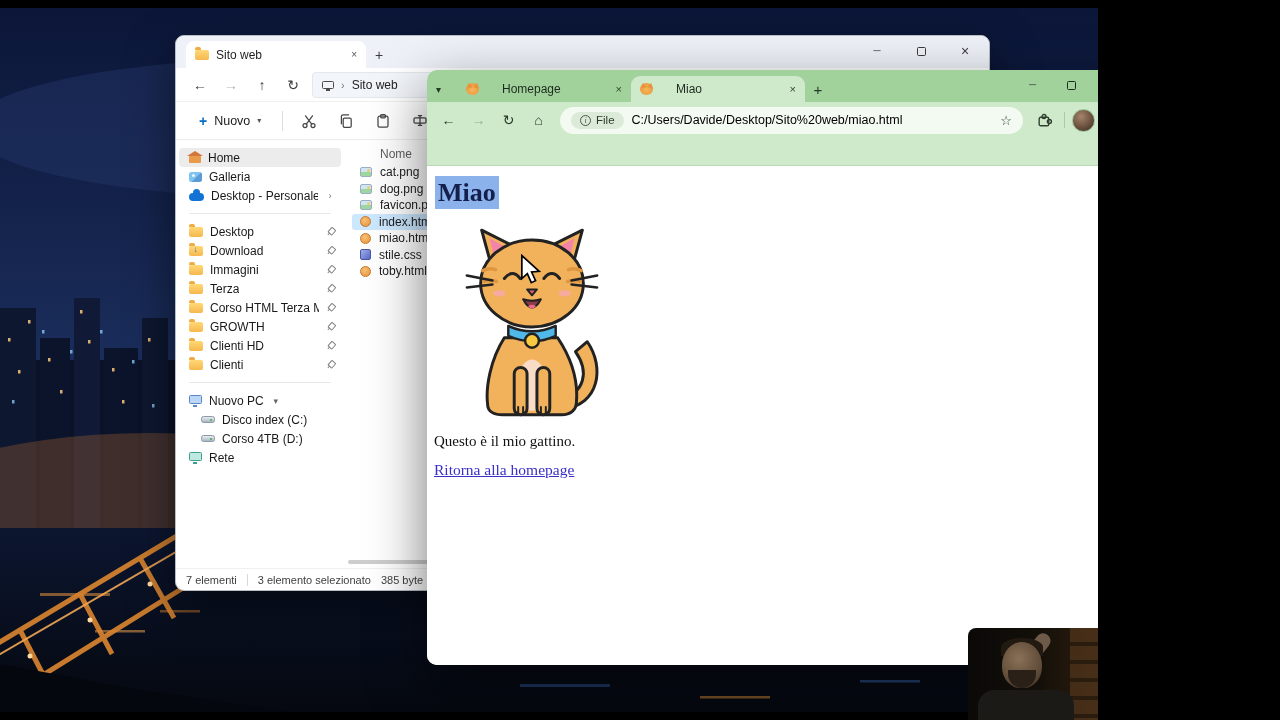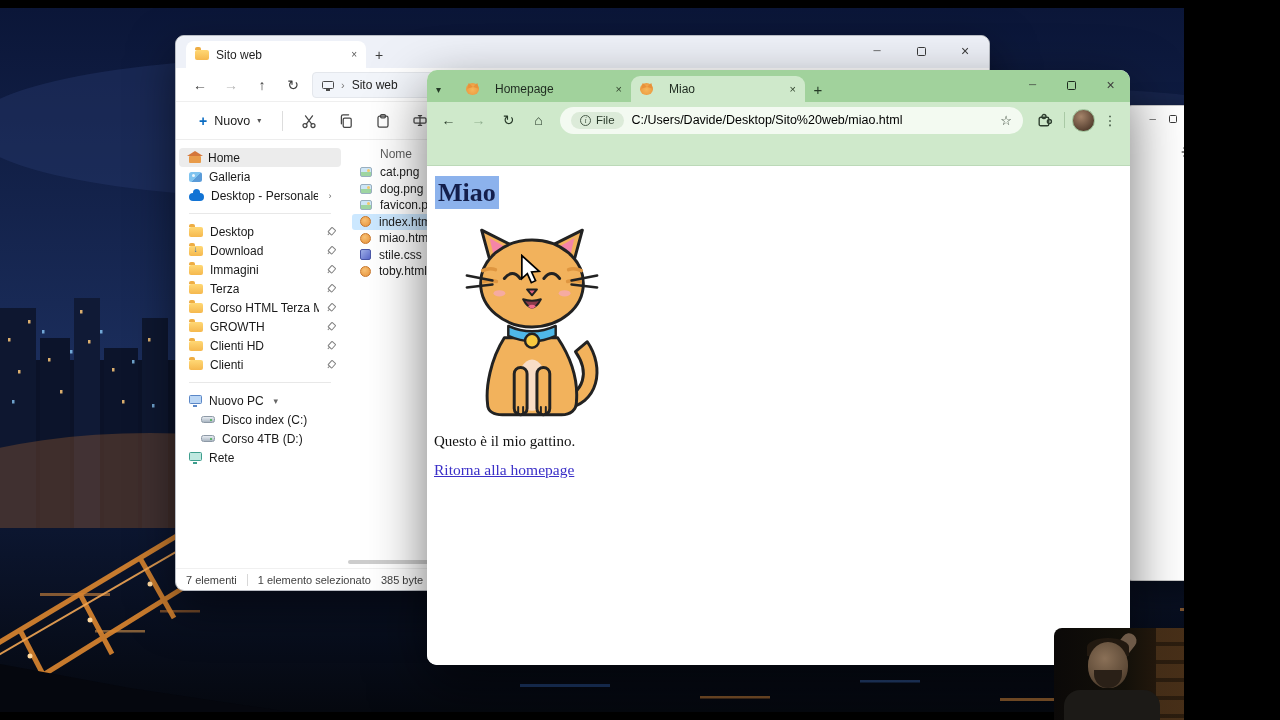--- a/index.html
+++ b/index.html
@@ -1,17 +1,17 @@
 <!DOCTYPE html>
 <html><head>
 <meta charset="utf-8">
 <style>
   *{box-sizing:border-box;margin:0;padding:0}
   html,body{margin:0;background:#000}
-  .stage{position:relative;width:1184px;height:720px;background:#000;overflow:hidden;
+  .stage{position:relative;width:1098px;height:720px;background:#000;overflow:hidden;
          font-family:"Liberation Sans",sans-serif;-webkit-font-smoothing:antialiased}
 
   
   .wallpaper{position:absolute;left:0;top:8px;width:1280px;height:704px}
   .wallpaper svg{display:block;width:100%;height:100%}
 
   
   .gl{display:inline-flex;align-items:center;justify-content:center;color:#3c3c3c;line-height:1}
   .gbtn{display:flex;align-items:center;justify-content:center;border-radius:4px;cursor:default}
 
@@ -89,21 +89,21 @@
   .partial{position:absolute;left:1124px;top:105px;width:82px;height:476px;background:#fff;
            border-radius:8px;box-shadow:0 12px 32px rgba(0,0,0,.45);border:1px solid #c9c9c9}
   .partial-controls{position:absolute;top:7px;right:8px;display:flex;gap:13px;align-items:center;color:#4a4a4a;font-size:9px}
   .partial-gear{position:absolute;top:38px;right:9px}
 
   
   .chrome{position:absolute;left:427px;top:70px;width:703px;height:595px;border-radius:10px;
           box-shadow:0 20px 55px rgba(0,0,0,.55);overflow:hidden;background:#fff}
   .cr-tabstrip{height:32px;background:#a1d29c;display:flex;align-items:flex-end;padding-left:30px;position:relative}
   .cr-tabsearch{position:absolute;left:9px;bottom:7px;font-size:10px;color:#243a26}
-  .cr-tab{height:26px;width:174px;border-radius:9px 9px 0 0;display:flex;align-items:center;gap:16px;
+  .cr-tab{height:26px;width:174px;border-radius:9px 9px 0 0;display:flex;align-items:center;gap:23px;
           padding:0 9px;font-size:12px;color:#1e2a1f}
   .cr-tab.active{background:#cfe9cb}
   .cr-tab .tab-title{white-space:nowrap;overflow:hidden;flex:1}
   .cr-tab .tab-close{font-size:11px;color:#33462f}
   .cr-newtab{width:26px;height:26px;display:flex;align-items:center;justify-content:center;font-size:15px;color:#243a26}
   .cr-controls{position:absolute;right:0;top:0;height:30px;display:flex}
   .cr-controls .wc{width:39px;height:30px;display:flex;align-items:center;justify-content:center;font-size:10px;color:#1d2b1e}
   .cr-controls .boxglyph{border-color:#1d2b1e}
   .cr-toolbar{height:36px;background:#cfe9cb;display:flex;align-items:center;gap:3px;padding:0 8px}
   .cr-nav{width:27px;height:27px;border-radius:50%;display:flex;align-items:center;justify-content:center;font-size:14px;color:#273928}
@@ -434,21 +434,21 @@
           <span class="fi fi-html"></span>
           <span>toby.html</span>
         </div>
       </div>
     </div>
 
     <div class="ex-hscroll"></div>
     <div class="ex-status">
       <span>7 elementi</span>
       <span class="status-sep"></span>
-      <span>1 elemento selezionato</span>
+      <span>3 elemento selezionato</span>
       <span>385 byte</span>
     </div>
   </div>
 
   <div class="partial">
     <div class="partial-controls">
       <span class="gl">─</span>
       <span class="boxglyph" style="width:8px;height:8px"></span>
       <span class="gl" style="font-size:12px">×</span>
     </div>

